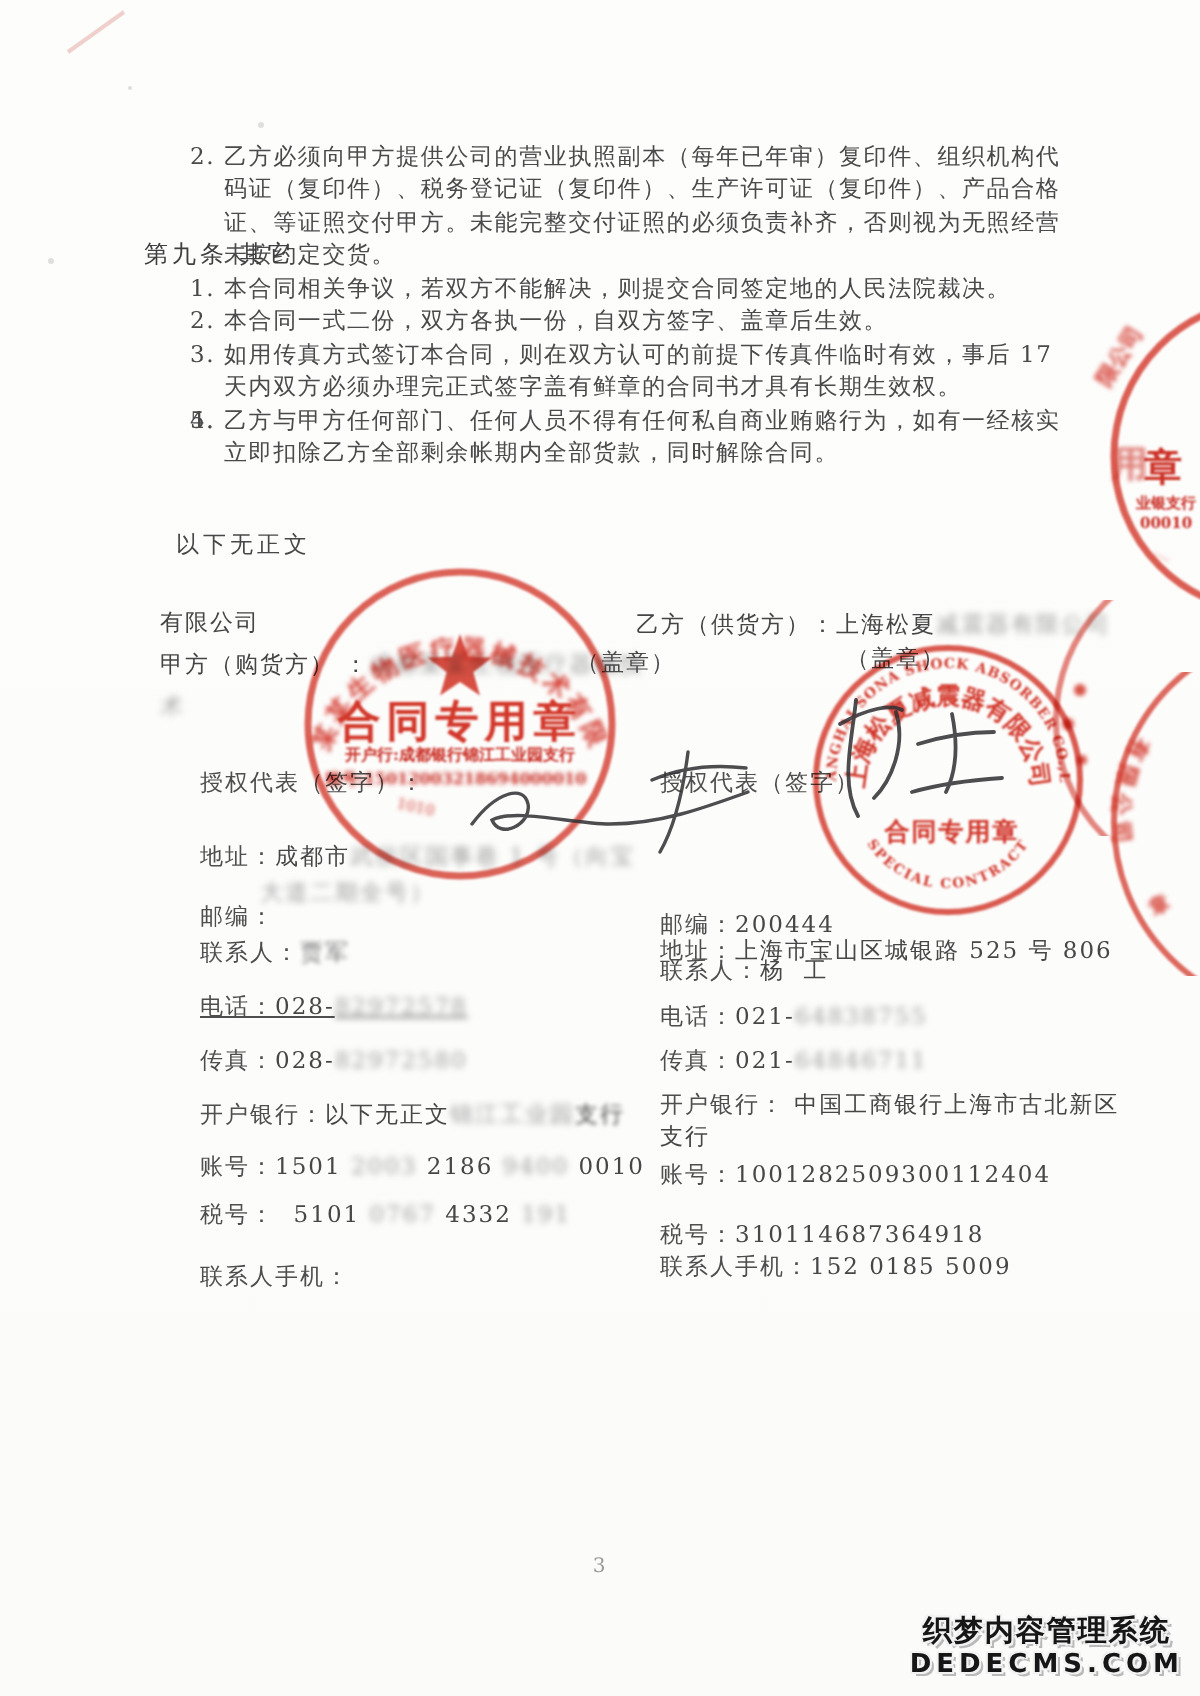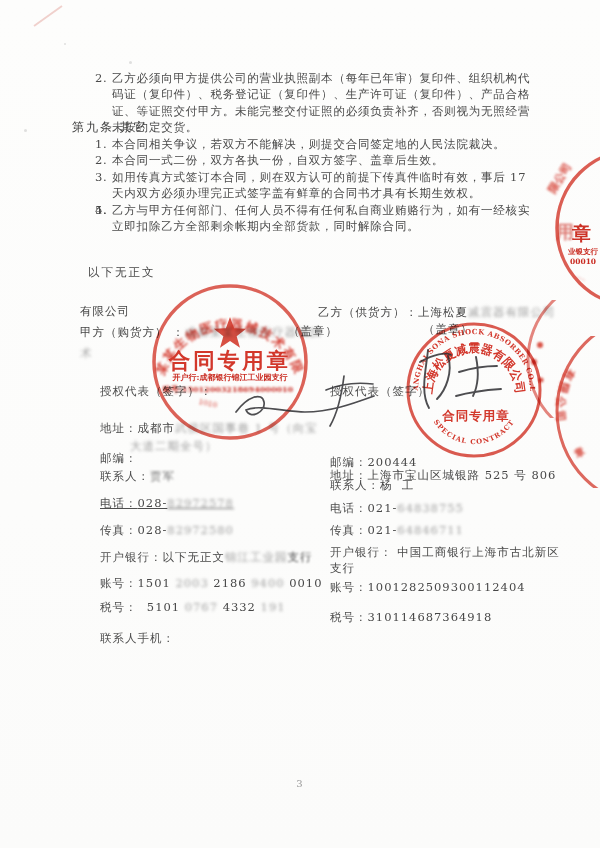--- a/index.html
+++ b/index.html
@@ -93,20 +93,21 @@
 
   <div class="row" style="left:330px; top:428px;margin-top:40px;"><span>地址：</span><span class="val">上海市宝山区城银路 525 号 806</span></div>
   <div class="row" style="left:330px; top:455px;"><span>邮编：</span><span class="val">200444</span></div>
   <div class="row" style="left:330px; top:478px;"><span>联系人：</span><span class="val">杨  工</span></div>
   <div class="row" style="left:330px; top:501px;"><span>电话：</span><span class="val">021-</span><span class="redacted">64838755</span></div>
   <div class="row" style="left:330px; top:523px;"><span>传真：</span><span class="val">021-</span><span class="redacted">64846711</span></div>
   <div class="row" style="left:330px; top:545px;"><span>开户银行：</span><span class="val"> 中国工商银行上海市古北新区</span></div>
   <div class="row" style="left:330px; top:561px;"><span class="val">支行</span></div>
   <div class="row" style="left:330px; top:580px;"><span>账号：</span><span class="val">1001282509300112404</span></div>
   <div class="row" style="left:330px; top:610px;"><span>税号：</span><span class="val">310114687364918</span></div>
+  <div class="row" style="left:330px; top:626px;"><span>联系人手机：</span><span class="val">152 0185 5009</span></div>
 
   <svg class="stamp" style="left:140px; top:280px; z-index:5;" width="184" height="168" viewBox="0 0 184 168">
     <circle cx="90" cy="82" r="76" fill="none" stroke="#d5372c" stroke-width="3.5" opacity="0.78" filter="url(#fblur1)"></circle>
     <path id="aring" d="M 22 102 A 70 70 0 0 1 158 102" fill="none"></path>
     <text font-size="12.5" font-weight="bold" fill="#d9453a" letter-spacing="2" filter="url(#fblur2)">
       <textPath href="#aring" startOffset="50%" text-anchor="middle">成都某某生物医疗器械技术有限公司</textPath>
     </text>
     <polygon transform="translate(90,54)" fill="#d5372c" opacity="0.88" filter="url(#fblur1)" points="0,-17 4.11,-5.66 16.17,-5.25 6.66,2.16 9.99,13.75 0,7 -9.99,13.75 -6.66,2.16 -16.17,-5.25 -4.11,-5.66"></polygon>
     <text x="90" y="88" text-anchor="middle" font-size="21.5" font-weight="bold" letter-spacing="3" fill="#d5372c" filter="url(#fblur1)">合同专用章</text>
     <text x="90" y="100" text-anchor="middle" font-size="8" font-weight="bold" fill="#cc2c22" filter="url(#fblur1)">开户行:成都银行锦江工业园支行</text>
@@ -173,14 +174,18 @@
     </g>
     <path d="M 34 26 L 62 6" stroke="#e4a59e" stroke-width="2" opacity="0.5"></path>
   </svg>
 
   <div class="speck" style="left:129px; top:61px; width:3px; height:3px;"></div>
   <div class="speck" style="left:24px; top:129px; width:3px; height:3px;"></div>
   <div class="speck" style="left:64px; top:43px; width:2px; height:2px;"></div>
 
   <div class="pagenum">3</div>
 
+  <div class="watermark">
+    <div class="wl1">织梦内容管理系统</div>
+    <div class="wl2">DEDECMS.COM</div>
+  </div>
 
 </div>
 
 </body></html>

